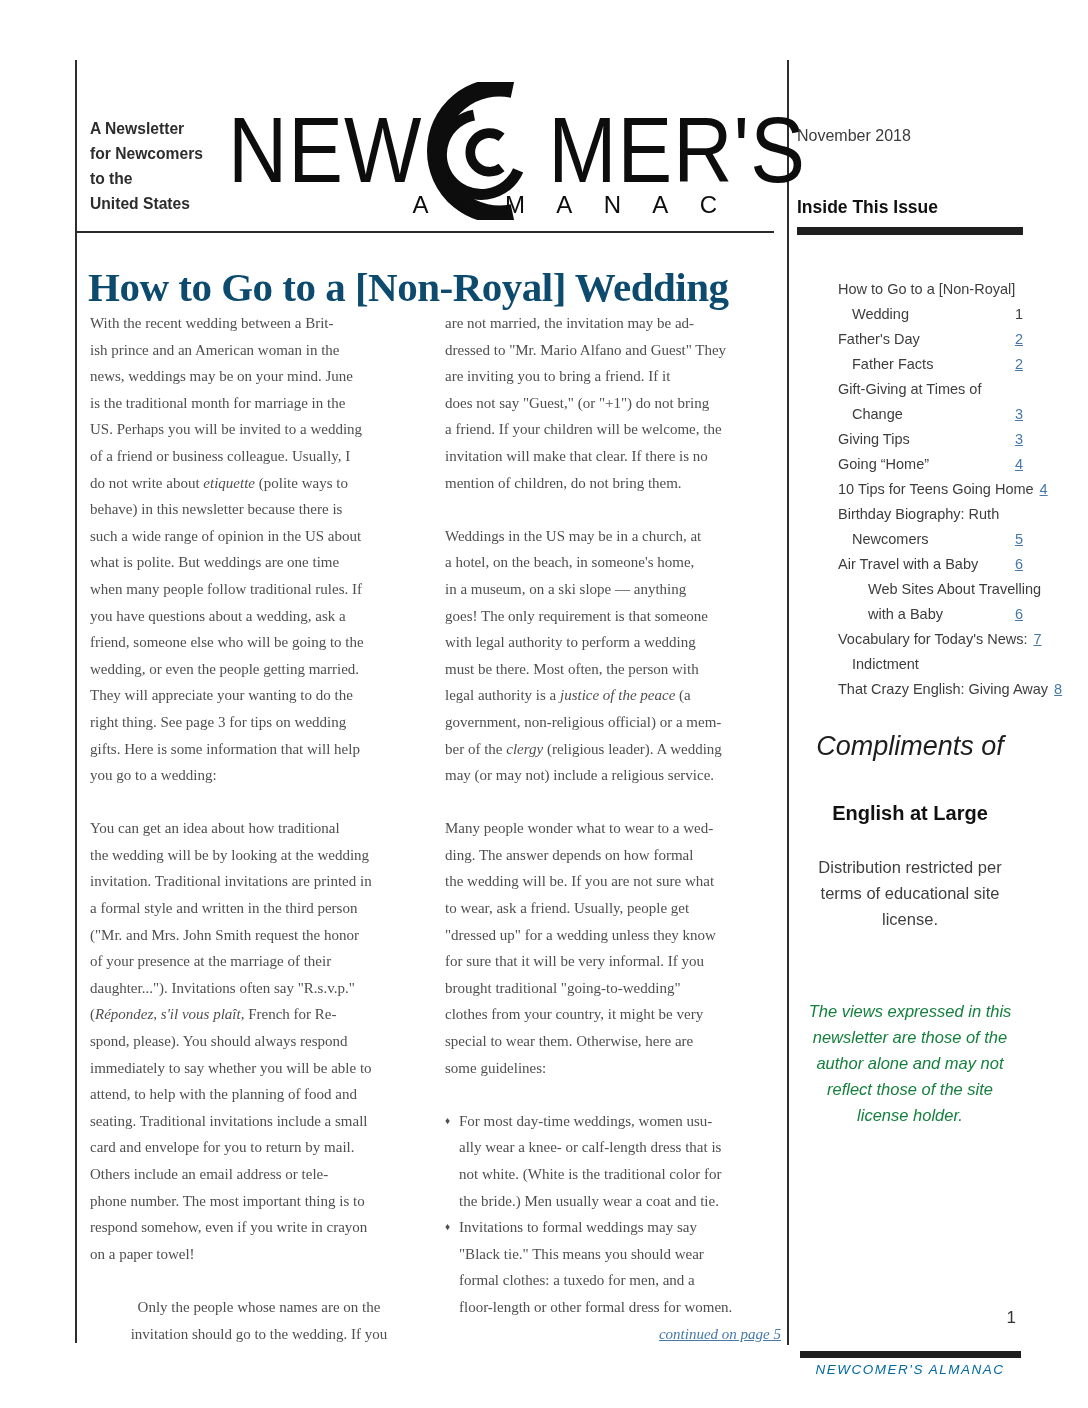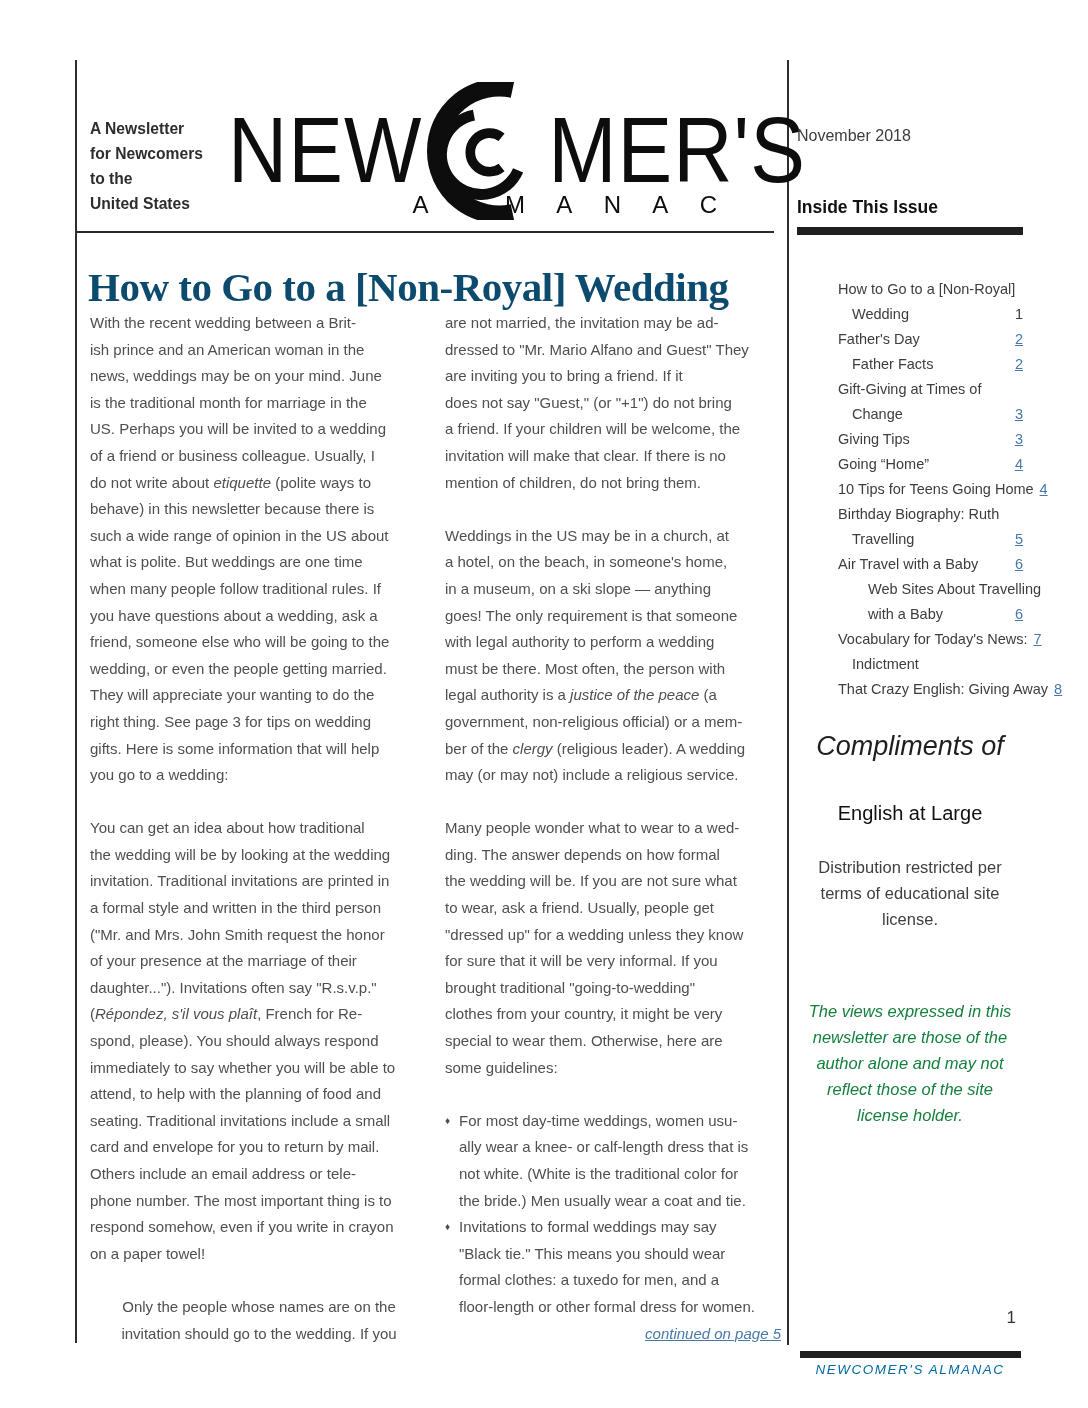--- a/index.html
+++ b/index.html
@@ -31,21 +31,21 @@
 
   
   #headline-rule{position:absolute;left:75px;top:231px;width:699px;height:2px;background:#2a2a2a;}
   #headline{
     position:absolute;left:88px;top:236px;width:690px;
     font-family:"Liberation Serif",serif;font-weight:bold;font-size:41px;
     color:#0c4a6e;letter-spacing:-.5px;white-space:nowrap;
   }
 
   
-  .col{position:absolute;top:310px;width:338px;font-size:15px;line-height:26.6px;color:#4f4f4f;}
+  .col{position:absolute;top:310px;width:338px;font-size:15px;line-height:26.6px;color:#4f4f4f;font-family:Liberation Serif, serif;}
   #col1{left:90px;}
   #col2{left:445px;}
   .col p{margin:0 0 26.6px 0;}
   .col p:last-child{margin-bottom:0;text-align:center;}
   .bullet{position:relative;padding-left:14px;}
   .bullet .marker{position:absolute;left:0;top:0;font-size:10px;color:#4f4f4f;}
   #continued{
     text-align:right;font-style:italic;color:#4678a8;
     text-decoration:underline;margin-top:0;padding-right:2px;
   }
@@ -59,21 +59,21 @@
   .toc-label{flex:1;white-space:nowrap;}
   .ind1{padding-left:14px;}
   .ind2{padding-left:30px;}
   .toc-page{margin-left:6px;}
   .toc-page.lnk{color:#4678a8;text-decoration:underline;cursor:pointer;}
   #compliments{
     position:absolute;left:788px;top:731px;width:244px;text-align:center;
     font-size:27px;font-style:italic;color:#1e1e1e;
   }
   #sponsor{position:absolute;left:788px;top:802px;width:244px;text-align:center;
-    font-size:20px;font-weight:normal;color:#111;}
+    font-size:20px;font-weight:bold;color:#111;}
   #distribution{position:absolute;left:788px;top:854px;width:244px;text-align:center;
     font-size:16.5px;line-height:26px;color:#3f3f3f;white-space:pre-line;}
   #disclaimer{position:absolute;left:788px;top:998px;width:244px;text-align:center;
     font-size:16.5px;line-height:26px;color:#15803d;font-style:italic;white-space:pre-line;}
   #page-number{position:absolute;left:797px;top:1308px;width:219px;text-align:right;
     font-size:17px;color:#333;}
   #footer-bar{position:absolute;left:800px;top:1351px;width:221px;height:7px;background:#1f1f1f;}
   #footer-brand{position:absolute;left:788px;top:1362px;width:244px;text-align:center;
     font-size:13.5px;letter-spacing:1.5px;color:#0369a1;white-space:nowrap;font-style:italic;}
   em{font-style:italic;}
@@ -165,21 +165,21 @@
   </div>
   <div class="toc-row">
     <span class="toc-label">10 Tips for Teens Going Home</span>
     <span class="toc-page lnk">4</span>
   </div>
   <div class="toc-row">
     <span class="toc-label">Birthday Biography: Ruth</span>
     <span class="toc-page"></span>
   </div>
   <div class="toc-row">
-    <span class="toc-label ind1">Travelling</span>
+    <span class="toc-label ind1">Newcomers</span>
     <span class="toc-page lnk">5</span>
   </div>
   <div class="toc-row">
     <span class="toc-label">Air Travel with a Baby</span>
     <span class="toc-page lnk">6</span>
   </div>
   <div class="toc-row">
     <span class="toc-label ind2">Web Sites About Travelling</span>
     <span class="toc-page"></span>
   </div>

